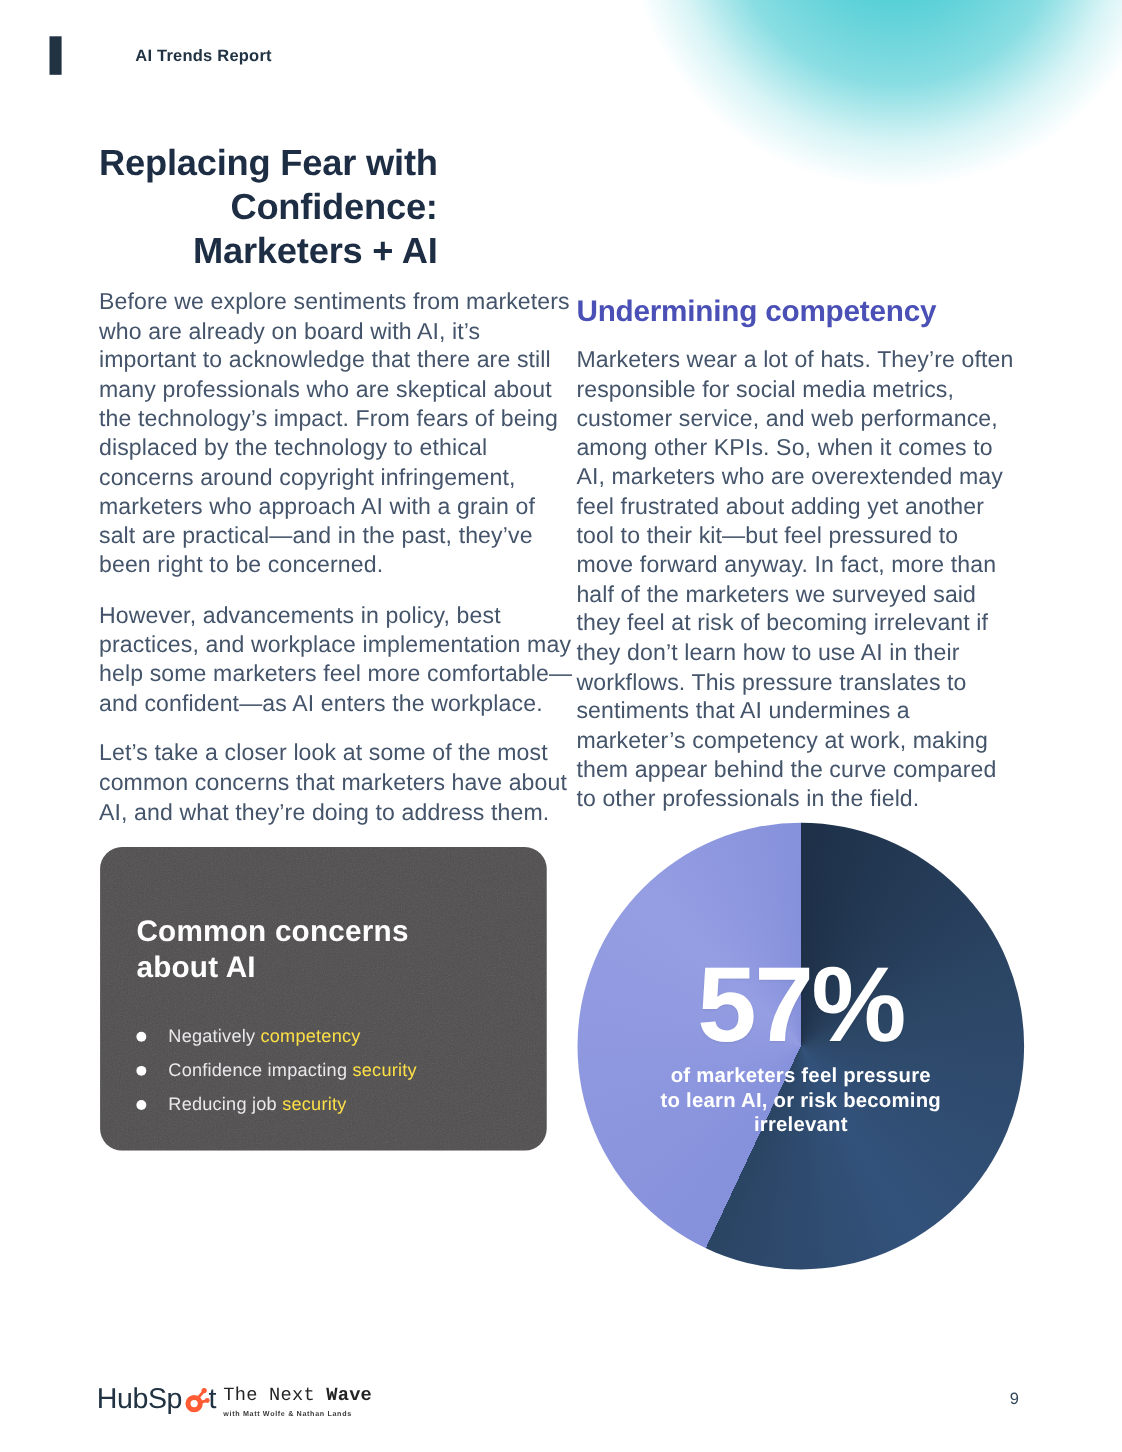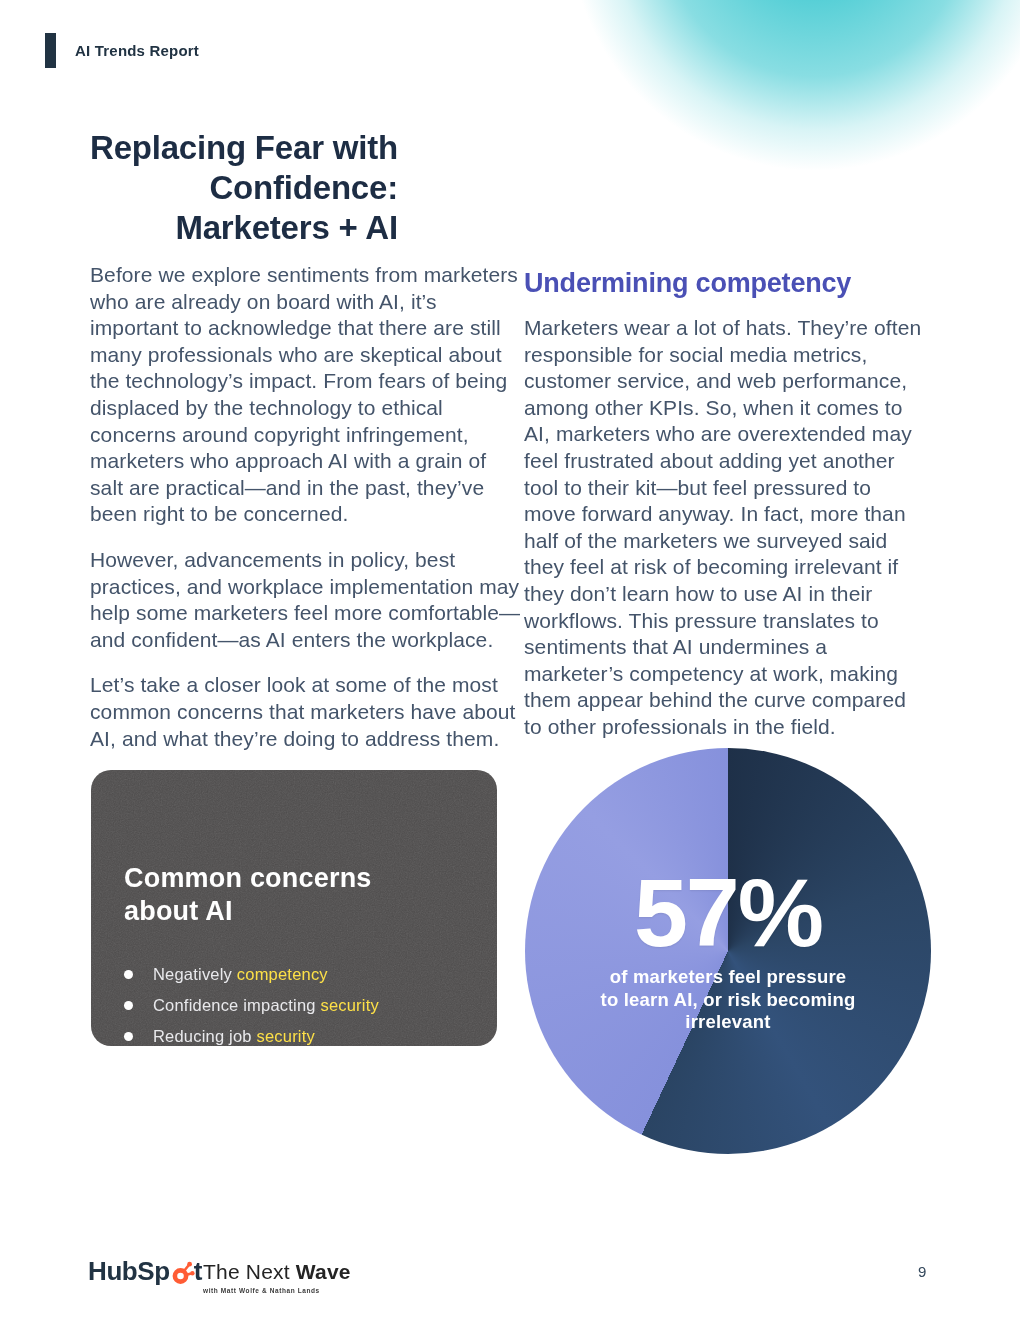--- a/index.html
+++ b/index.html
@@ -16,21 +16,21 @@
   
   .teal-blob {
     position: absolute;
     top: 0; left: 0;
     width: 1020px; height: 250px;
     background: radial-gradient(circle 315px at 815px -75px,
       #27c2cb 0%, rgba(39,194,203,0.55) 48%, rgba(39,194,203,0.18) 65%, rgba(39,194,203,0) 78%);
     pointer-events: none;
   }
   
-  .header { position: absolute; top: 33px; left: 45px; display: flex; align-items: center; }
+  .header { position: absolute; top: 33px; left: 45px; display: flex; align-items: center; gap: 48px; }
   .header-bar { width: 11px; height: 35px; background: #213343; margin-right: 19px; }
   .header-label { font-size: 15px; font-weight: 700; color: #213343; letter-spacing: 0.2px; }
   
   .main-title {
     position: absolute; left: 90px; top: 128px;
     font-size: 33px; line-height: 40px; font-weight: 800;
     color: #1d2d44; white-space: pre-line; letter-spacing: -0.2px; text-align: right;
   }
   
   .col-left  { position: absolute; left: 90px;  top: 262px; width: 434px; }
@@ -44,21 +44,21 @@
     margin-bottom: 16px; letter-spacing: -0.2px;
   }
   
   .concerns-card {
     position: absolute; left: 91px; top: 770px;
     width: 406px; height: 276px;
     background: #4e4c4c; border-radius: 20px;
     overflow: hidden; color: #ffffff;
   }
   .concerns-card .noise { position: absolute; inset: 0; width: 100%; height: 100%; opacity: 0.5; }
-  .concerns-inner { position: relative; padding: 92px 30px 0 33px; }
+  .concerns-inner { position: relative; padding: 60px 30px 0 33px; }
   .concerns-title {
     font-size: 27px; line-height: 33px; font-weight: 800;
     white-space: pre-line; letter-spacing: 0.2px;
   }
   .concerns-list { list-style: none; margin-top: 37px; }
   .concerns-list li { display: flex; align-items: center; margin-bottom: 12px; }
   .bullet-dot {
     width: 9px; height: 9px; border-radius: 50%; background: #ffffff;
     margin-right: 20px; flex: 0 0 auto;
   }
@@ -80,25 +80,25 @@
     text-shadow: 0 1px 2px rgba(0,0,0,0.08);
   }
   .pie-caption {
     margin-top: 8px; font-size: 18.5px; font-weight: 700; line-height: 22.5px;
     white-space: pre-line; letter-spacing: 0.2px;
   }
   
   .footer-hubspot {
     position: absolute; left: 88px; top: 1256px;
     display: flex; align-items: center;
-    font-size: 26px; font-weight: 700; color: #213343; letter-spacing: -0.4px; justify-content: center;
+    font-size: 26px; font-weight: 400; color: #213343; letter-spacing: -0.4px; justify-content: center;
   }
   .sprocket-icon { margin: 3px -1px 0 0; }
   .footer-nextwave { position: absolute; left: 203px; top: 1260px; color: #242424; }
-  .nextwave-line { font-size: 21px; letter-spacing: 0.2px; }
+  .nextwave-line { font-size: 17px; letter-spacing: 0.2px; font-family: Liberation Mono, monospace; }
   .nextwave-regular { font-weight: 400; }
   .nextwave-bold { font-weight: 800; }
   .nextwave-tagline {
     margin-top: 3px; font-size: 6.5px; font-weight: 700;
     letter-spacing: 0.6px; color: #3a3a3a;
   }
   .page-number {
     position: absolute; left: 918px; top: 1263px;
     font-size: 15px; color: #33475b;
   }

